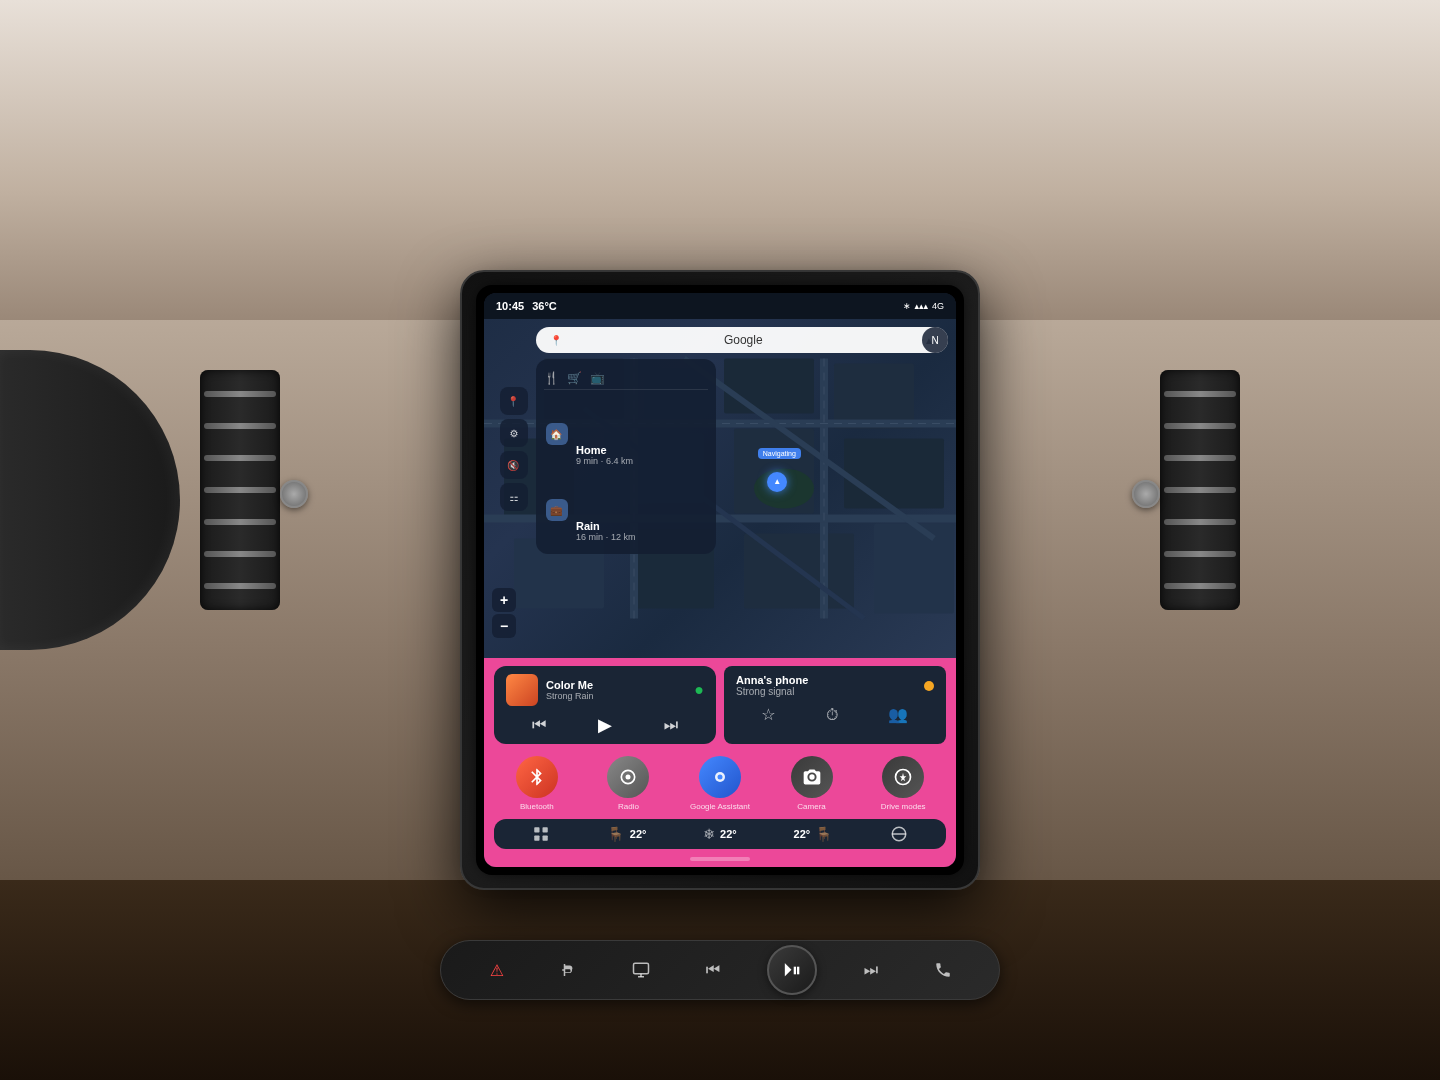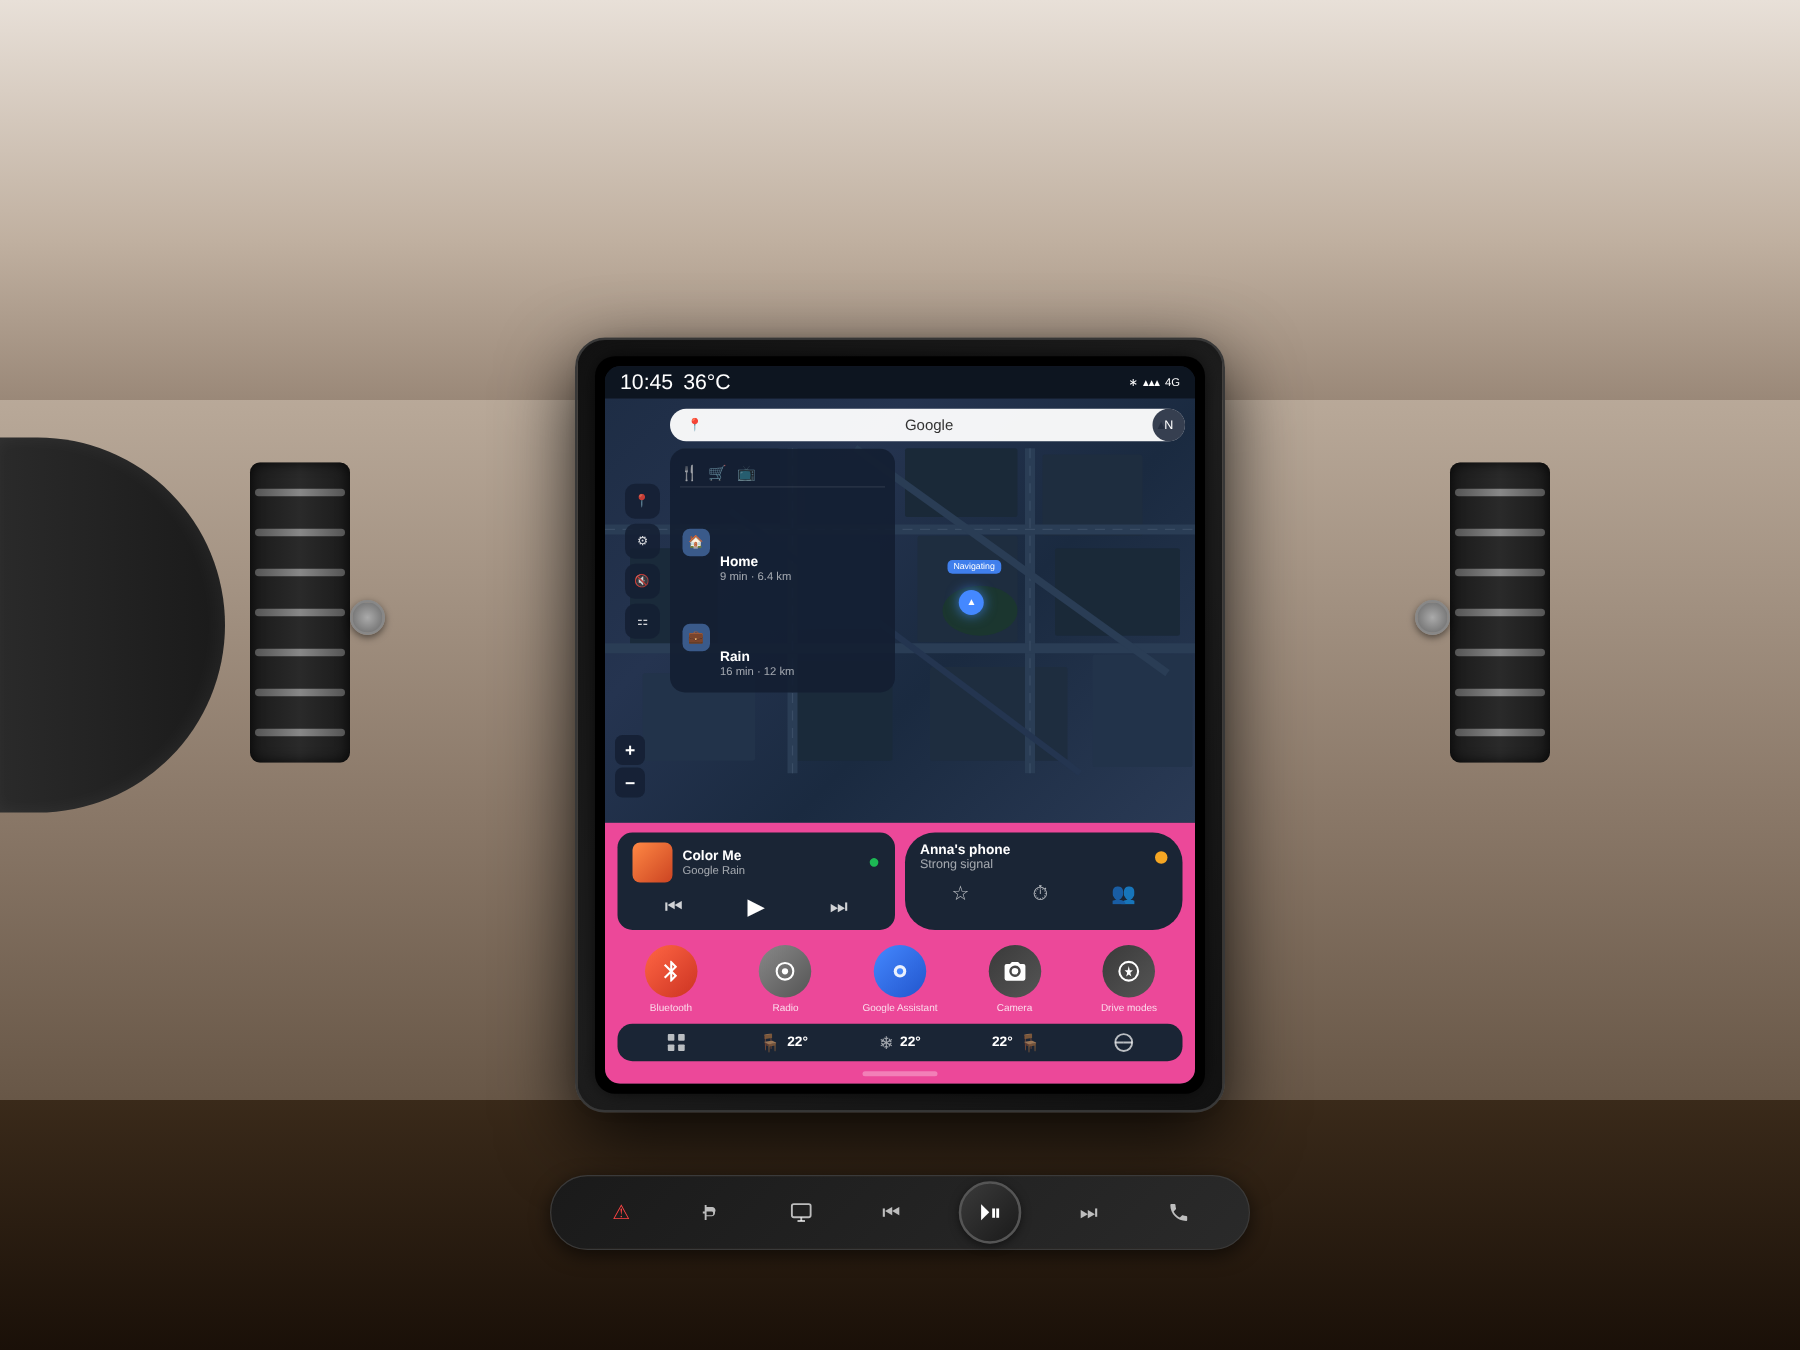--- a/index.html
+++ b/index.html
@@ -108,22 +108,22 @@
       background: #0d1520;
       padding: 4px 12px;
       display: flex;
       justify-content: space-between;
       align-items: center;
       height: 26px;
       flex-shrink: 0;
     }
     .status-time {
       color: #fff;
-      font-size: 17px;
-      font-weight: 400;
+      font-size: 11px;
+      font-weight: 700;
     }
     .status-icons {
       display: flex;
       gap: 4px;
       align-items: center;
       color: #fff;
       font-size: 9px;
     }
 
     
@@ -377,21 +377,21 @@
       cursor: pointer;
     }
     .ctrl-btn-play {
       color: #fff;
       font-size: 18px;
     }
 
     .phone-card {
       flex: 1;
       background: #1a2535;
-      border-radius: 24px;
+      border-radius: 8px;
       padding: 8px 12px;
     }
     .phone-card-header {
       display: flex;
       align-items: center;
       justify-content: space-between;
       margin-bottom: 8px;
     }
     .phone-info {
       flex: 1;
@@ -716,21 +716,21 @@
 
     <div class="bottom-sections">
 
       <div class="media-row">
 
         <div class="music-card">
           <div class="music-card-header">
             <div class="music-album-art"></div>
             <div class="music-info">
               <div class="music-title">Color Me</div>
-              <div class="music-artist">Google Rain</div>
+              <div class="music-artist">Strong Rain</div>
             </div>
             <div class="music-logo">●</div>
           </div>
           <div class="music-controls">
             <span class="ctrl-btn">⏮</span>
             <span class="ctrl-btn-play">▶</span>
             <span class="ctrl-btn">⏭</span>
           </div>
         </div>
 

